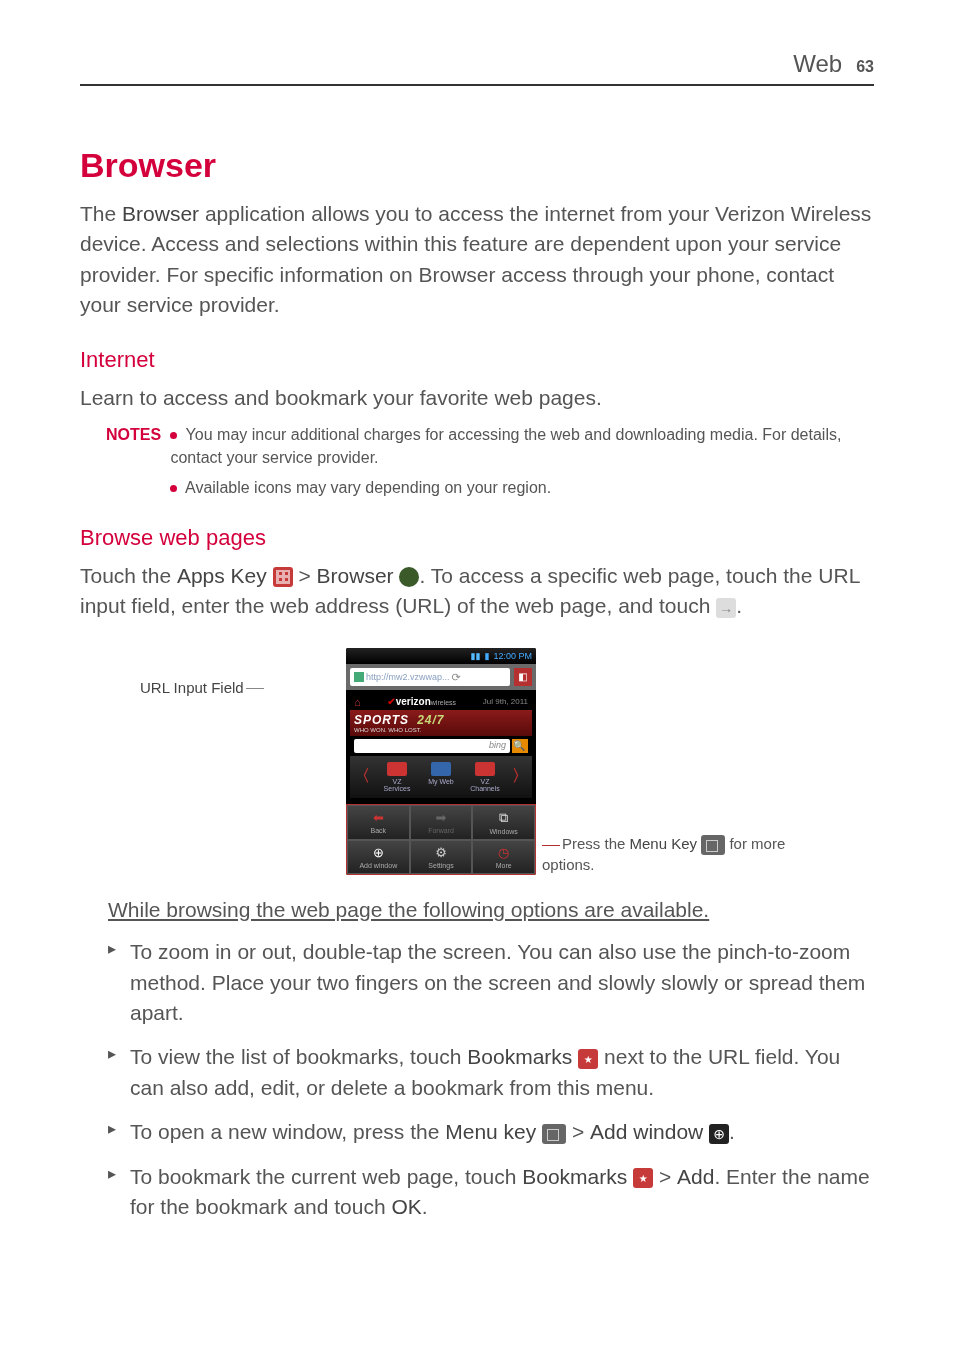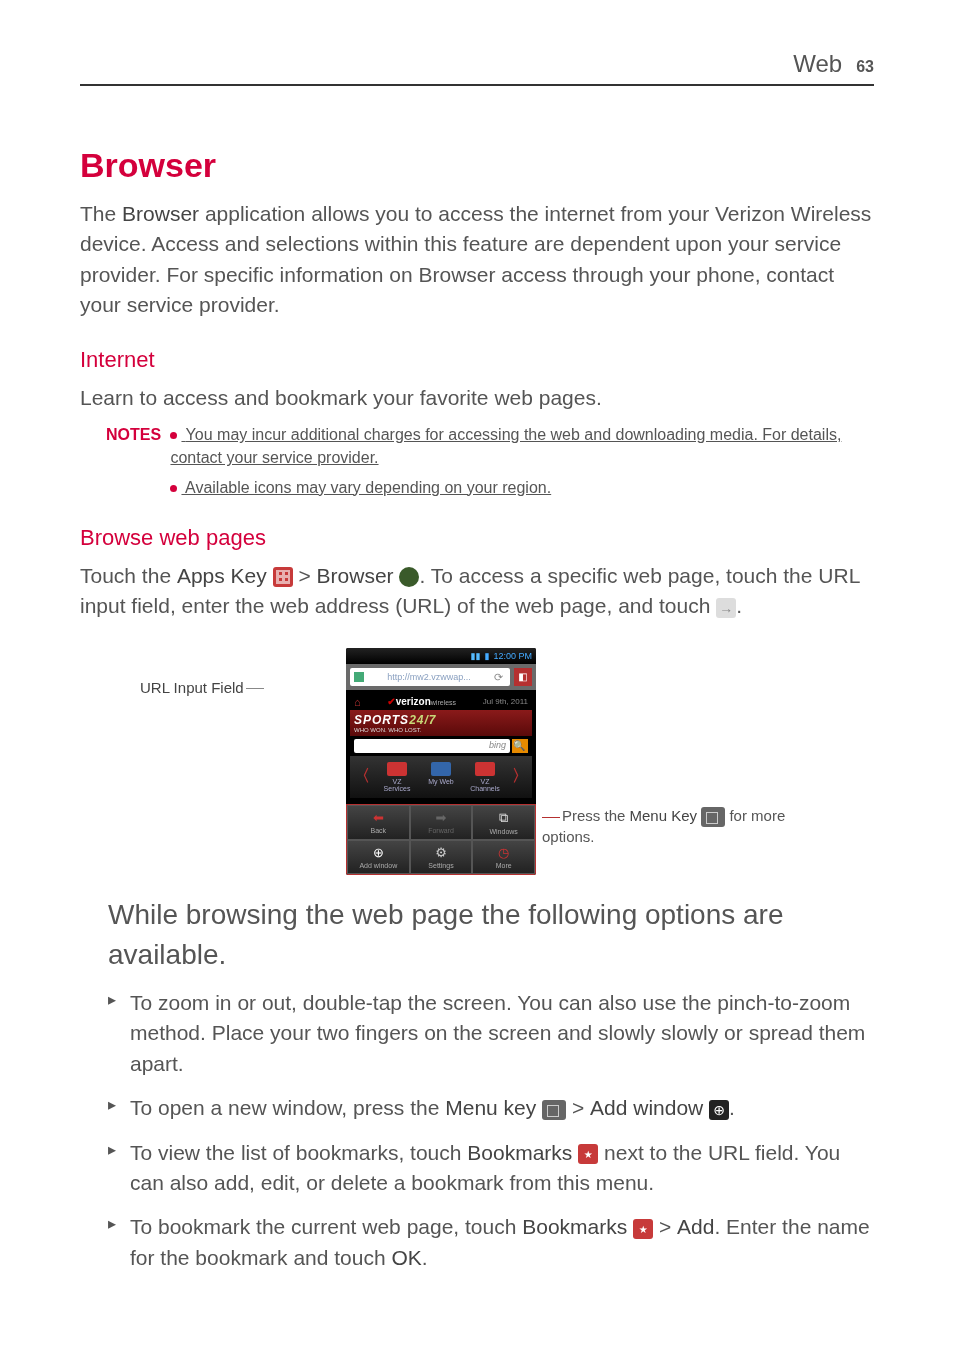--- a/index.html
+++ b/index.html
@@ -62,21 +62,21 @@
       font-size: 16px;
       display: inline-block;
       vertical-align: top;
       width: 60px;
     }
     .notes-bullets {
       display: inline-block;
       vertical-align: top;
       width: 700px;
     }
-    .note-row { margin-bottom: 6px; text-decoration: underline; }
+    .note-row { margin-bottom: 6px; }
     .red-bullet {
       display: inline-block;
       width: 7px; height: 7px;
       background: #d4003c;
       border-radius: 50%;
       vertical-align: middle;
       margin-right: 4px;
     }
     .inline-icon {
       display: inline-block;
@@ -127,63 +127,62 @@
       color:#4af; font-size:9px; gap:4px;
     }
     .statusbar .sig { color:#5bf; }
     .urlbar {
       display:flex; align-items:center;
       background:#6a6a6a; padding:4px; gap:4px;
     }
     .url-input {
       flex:1; background:#fff; height:18px; border-radius:2px;
       font-size:9px; color:#8aa0c0; padding:2px 4px;
-      display:flex; align-items:center; gap:2px;justify-content:space-between;
+      display:flex; align-items:center; gap:2px;
     }
     .url-star { width:10px; height:10px; background:#4a7; }
     .url-refresh { width:12px; height:12px; color:#888; font-size:11px; }
     .bm-btn { width:18px; height:18px; background:#b53030; color:#fff; display:flex;align-items:center;justify-content:center; font-size:10px;}
     .content-body {
       background:#000; padding:4px;
     }
     .vz-row { display:flex; align-items:center; justify-content:space-between; padding:2px 4px; }
     .vz-home { color:#b53030; font-size:11px;}
     .vz-logo { color:#fff; font-weight:bold; font-size:10px;}
     .vz-date { color:#888; font-size:8px;}
     .sports-banner {
       background: linear-gradient(#8a1a1a,#5a0a0a);
       color:#fff; font-weight:bold; font-style:italic;
       padding:3px 4px; font-size:12px; letter-spacing:1px;
     }
     .sports-sub { font-size:6px; color:#ddd; letter-spacing:0; font-style:normal; font-weight:normal;}
-    .sports-247 { color:#c8d878; }
+    .sports-247 { color:#c8d878;margin-left:8px; }
     .bing-row { display:flex; background:#000; padding:3px 4px; gap:2px;}
     .bing-input { flex:1; background:#fff; height:14px; border-radius:2px; color:#888; font-size:9px; text-align:right; padding:1px 4px; font-style:italic;}
     .bing-btn { width:16px; height:14px; background:#e68a00; color:#fff; font-size:10px; display:flex;align-items:center;justify-content:center;}
     .carousel { display:flex; align-items:center; justify-content:space-between; padding:6px 4px; background:linear-gradient(#333,#111);}
     .car-arrow { color:#b53030; font-size:16px; font-weight:bold;}
     .car-items { display:flex; gap:8px;}
     .car-item { text-align:center; font-size:7px; color:#aac; width:36px;}
     .car-item-icon { width:20px; height:14px; background:#c33; margin:0 auto 2px; border-radius:2px;}
     .menu-panel { border:1px solid #b53030; margin-top:2px;}
     .menu-grid { display:grid; grid-template-columns:1fr 1fr 1fr; }
     .menu-cell { background:linear-gradient(#444,#222); border:1px solid #555; text-align:center; padding:4px 2px; font-size:7px; color:#aaa;}
     .menu-cell-icon { font-size:13px; display:block; margin-bottom:2px;}
     .menu-cell.faded { color:#666;}
     .callout-right {
       font-size: 15px;
       color:#555;
       align-self: flex-end;
-      margin-bottom: 28px;
       width: 260px;
       line-height:1.3;
     }
     .callout-right-line { display:inline-block; width:18px; height:1px; background:#b53030; vertical-align:middle; margin-right:2px;}
 
-    .sub-body { font-size:28px; color:#555; line-height:1.45; font-weight:300; margin-left:28px; margin-bottom:12px;}
+    .sub-body { font-size:21px; color:#555; line-height:1.45; font-weight:300; margin-left:28px; margin-bottom:12px;text-decoration:underline;}
     .arrow-list { list-style:none; margin-left:28px; }
     .arrow-list li { font-size:21px; color:#555; line-height:1.45; font-weight:300; position:relative; padding-left:22px; margin-bottom:14px;}
     .arrow-list li::before { content:'▸'; position:absolute; left:0; top:0; color:#555; font-size:16px;}
     b.dark { color:#444; font-weight:500;}
   </style>
 </head>
 <body>
 
 <div class="header">
   <span class="header-title">Web</span>
@@ -273,25 +272,25 @@
     <span class="callout-right-line"></span><span>Press the </span><b class="dark">Menu Key</b>
     <span class="inline-icon menu-key-icon"></span><span> for more options.</span>
   </div>
 </div>
 
 <p class="sub-body">While browsing the web page the following options are available.</p>
 
 <ul class="arrow-list">
   <li>To zoom in or out, double-tap the screen. You can also use the pinch-to-zoom method. Place your two fingers on the screen and slowly slowly or spread them apart.</li>
   <li>
+    <span>To view the list of bookmarks, touch </span><b class="dark">Bookmarks</b>
+    <span class="inline-icon bookmark-icon-red"></span><span> next to the URL field. You can also add, edit, or delete a bookmark from this menu.</span>
+  </li>
+  <li>
     <span>To open a new window, press the </span><b class="dark">Menu key</b>
     <span class="inline-icon menu-key-icon"></span><span> &gt; </span><b class="dark">Add window</b>
     <span class="inline-icon add-window-icon">⊕</span>.
-  </li>
-  <li>
-    <span>To view the list of bookmarks, touch </span><b class="dark">Bookmarks</b>
-    <span class="inline-icon bookmark-icon-red"></span><span> next to the URL field. You can also add, edit, or delete a bookmark from this menu.</span>
   </li>
   <li>
     <span>To bookmark the current web page, touch </span><b class="dark">Bookmarks</b>
     <span class="inline-icon bookmark-icon-red"></span><span> &gt; </span><b class="dark">Add</b><span>. Enter the name for the bookmark and touch </span><b class="dark">OK</b>.
   </li>
 </ul>
 
 </body></html>

